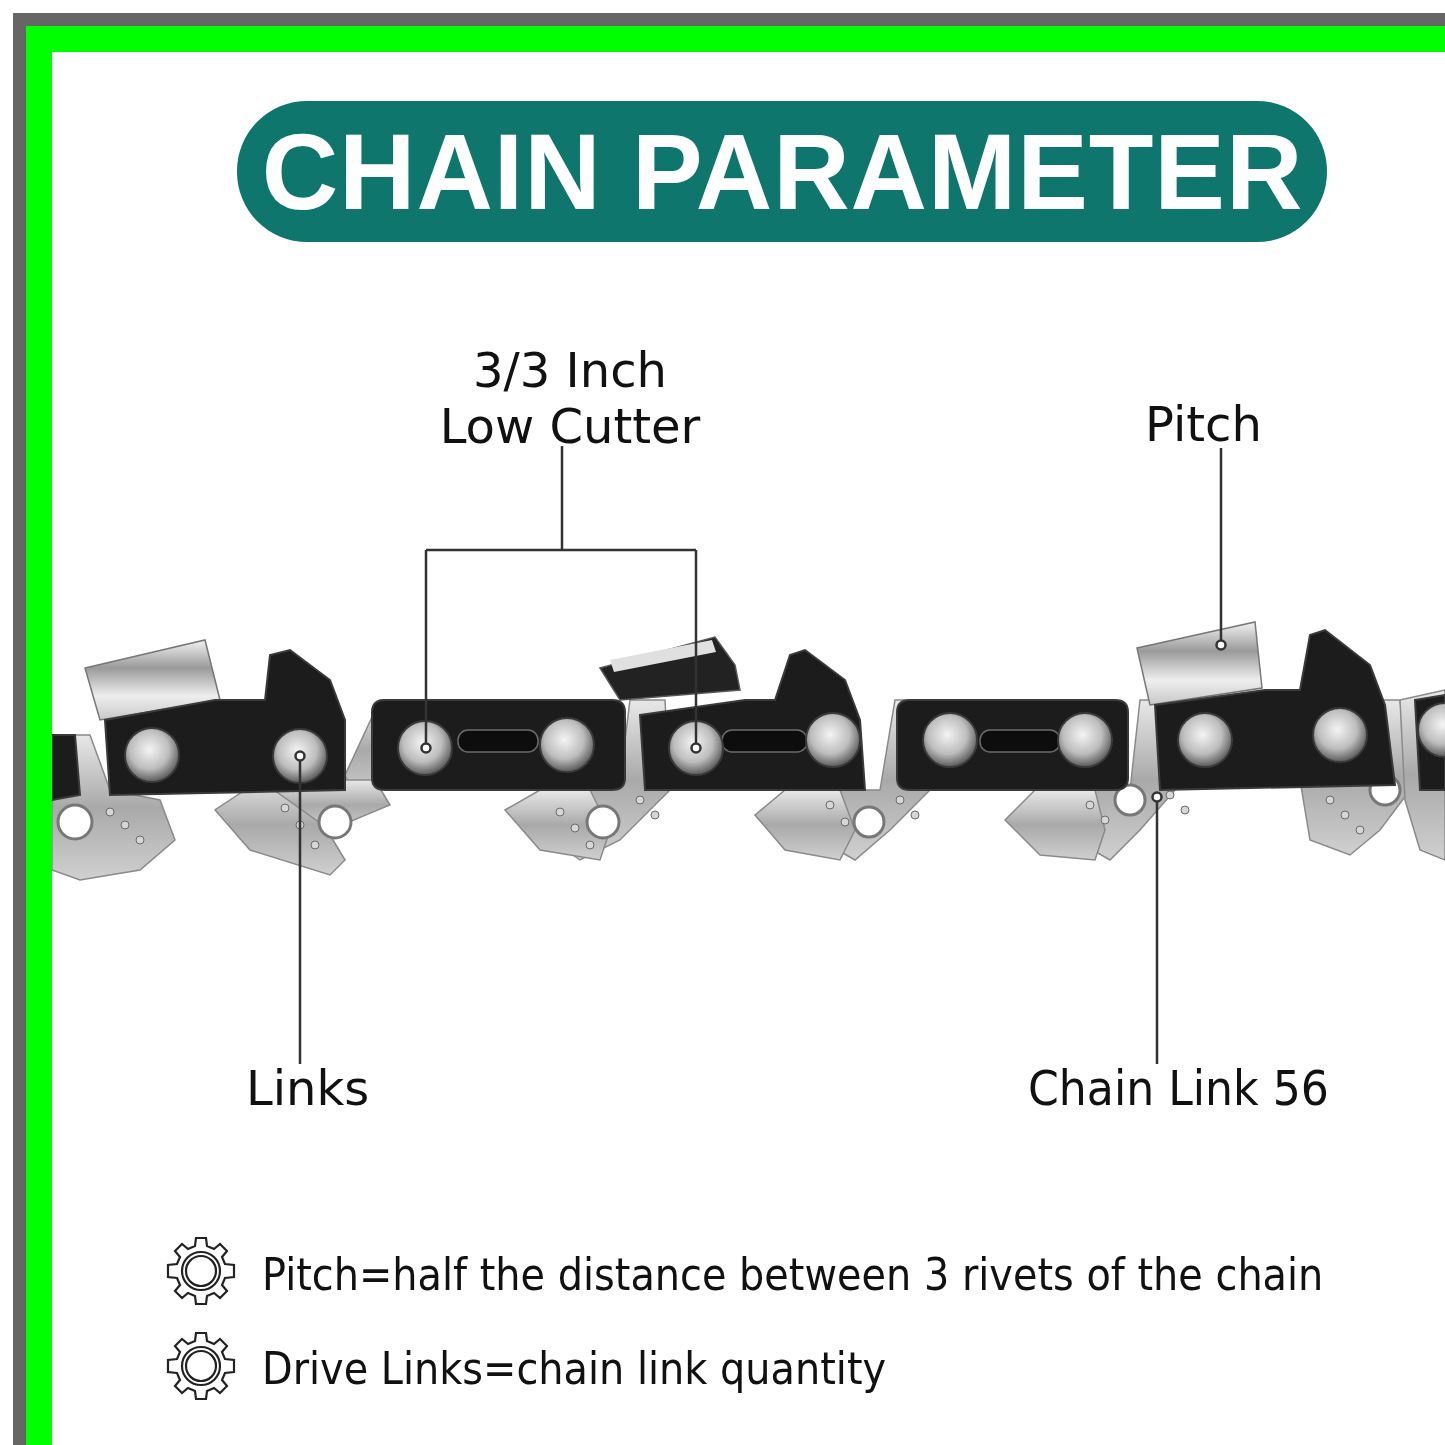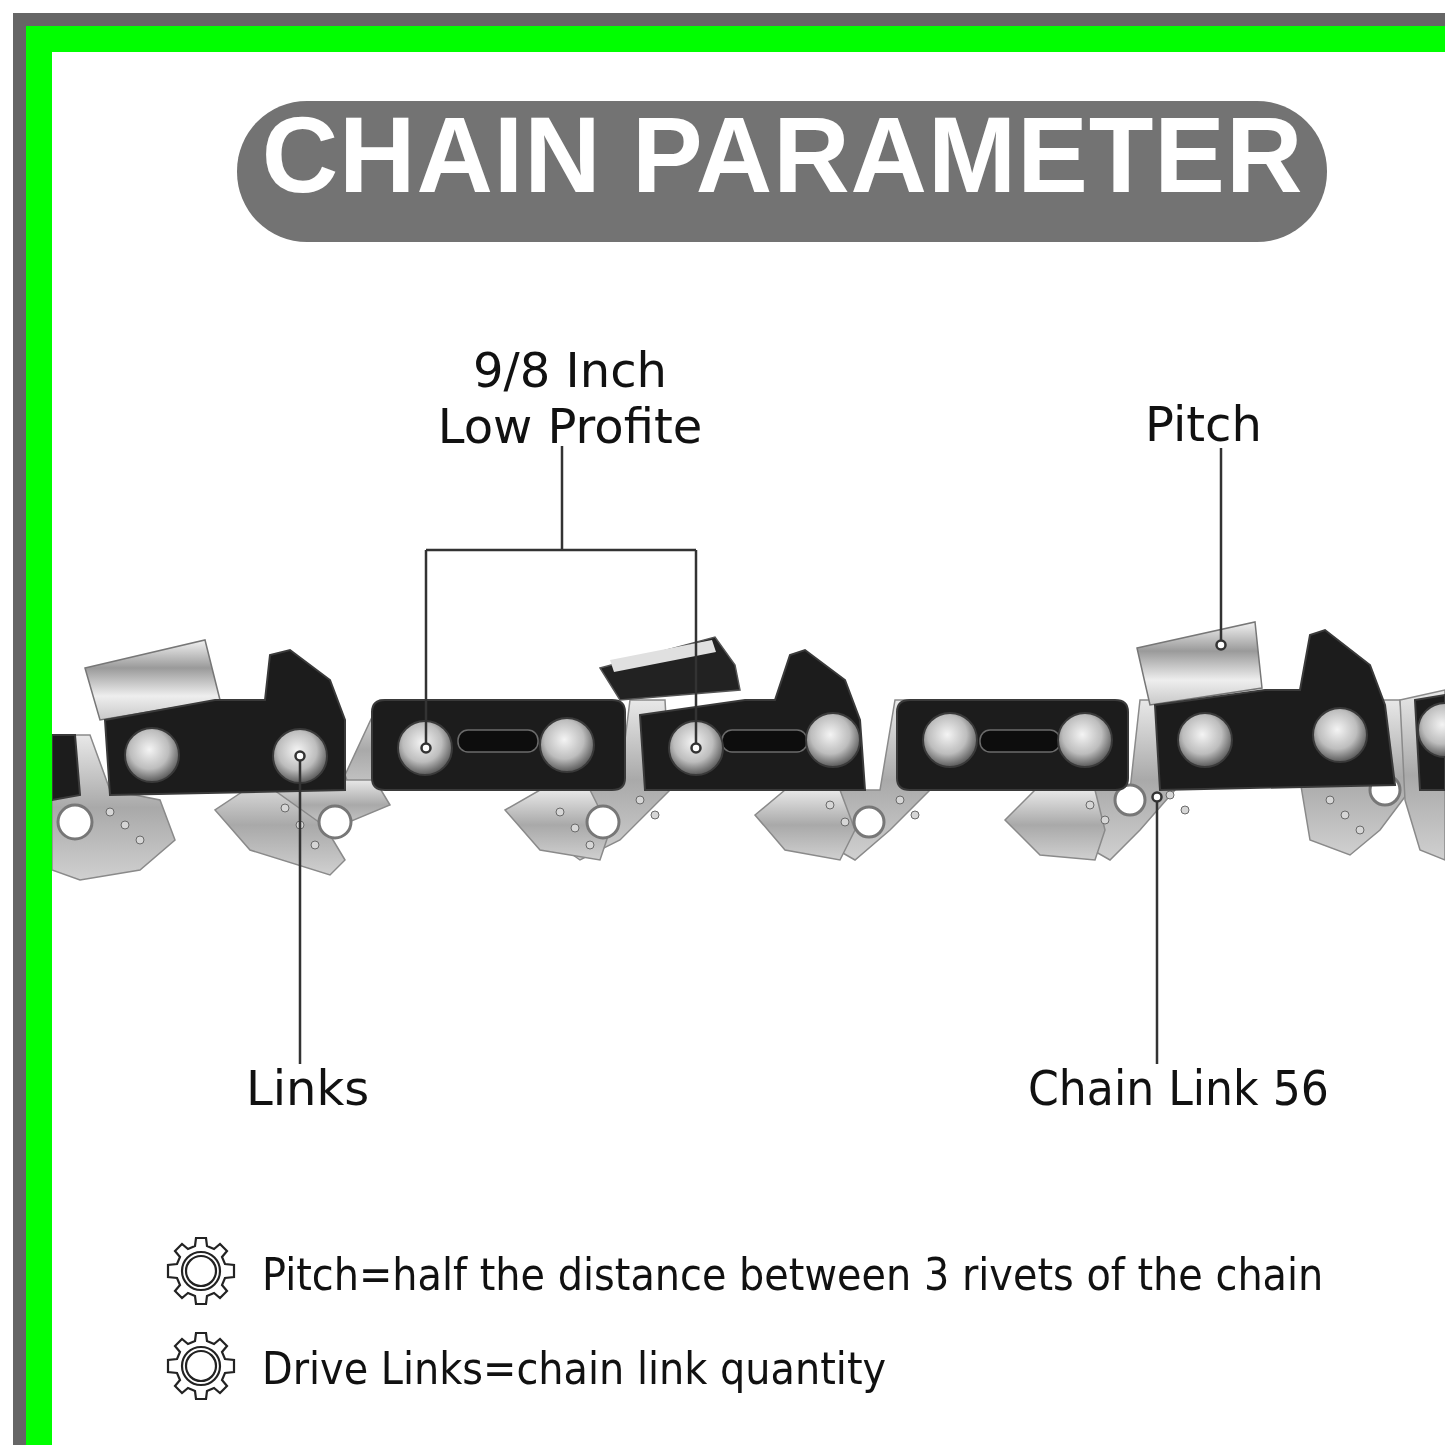--- a/index.html
+++ b/index.html
@@ -1,20 +1,20 @@
 <!DOCTYPE html>
 <html><head>
 <meta charset="utf-8">
 <style>
   html, body { margin: 0; padding: 0; background: #ffffff; }
   body { width: 1445px; height: 1445px; position: relative; overflow: hidden; font-family: "DejaVu Sans", sans-serif; }
   .frame-gray { position: absolute; left: 13px; top: 13px; width: 1440px; height: 1440px; background: #666666; }
   .frame-green { position: absolute; left: 26px; top: 26px; width: 1430px; height: 1430px; background: #00ff00; }
   .canvas { position: absolute; left: 52px; top: 52px; width: 1400px; height: 1400px; background: #ffffff; }
-  .title-pill { position: absolute; left: 237px; top: 101px; width: 1090px; height: 141px; background: #737373; border-radius: 70px; display: flex; justify-content: center; }
+  .title-pill { position: absolute; left: 237px; top: 101px; width: 1090px; height: 141px; background: #0f766e; border-radius: 70px; display: flex; align-items: center; justify-content: center; }
   .title-text { color: #ffffff; font-family: "Liberation Sans", sans-serif; font-weight: bold; font-size: 108px; letter-spacing: 1px; line-height: 1; transform: scaleX(0.98); white-space: nowrap; }
   .label { position: absolute; color: #111111; font-family: "DejaVu Sans", sans-serif; font-size: 48px; line-height: 1; white-space: nowrap; transform-origin: left top; }
   .label-center { text-align: center; }
   .diagram-svg { position: absolute; left: 0; top: 0; width: 1445px; height: 1445px; }
   .bullet { position: absolute; display: flex; align-items: center; }
   .bullet-text { font-family: "DejaVu Sans", sans-serif; font-size: 44px; color: #111111; white-space: nowrap; transform-origin: left center; }
   .gear { position: absolute; width: 74px; height: 74px; }
 </style>
 </head>
 <body>
@@ -161,22 +161,22 @@
   </g>
   <g fill="#ffffff" stroke="#333333" stroke-width="2.5">
     <circle cx="426" cy="748" r="4.5"></circle>
     <circle cx="696" cy="748" r="4.5"></circle>
     <circle cx="1221" cy="645" r="4.5"></circle>
     <circle cx="300" cy="756" r="4.5"></circle>
     <circle cx="1157" cy="797" r="4.5"></circle>
   </g>
 </svg>
 
-<div class="label label-center" style="left:420px; top:346px; width:300px;">9/8 Inch</div>
-<div class="label label-center" style="left:405px; top:402px; width:330px;">Low Profite</div>
+<div class="label label-center" style="left:420px; top:346px; width:300px;">3/3 Inch</div>
+<div class="label label-center" style="left:405px; top:402px; width:330px;">Low Cutter</div>
 <div class="label" style="left:1145px; top:400px;">Pitch</div>
 <div class="label" style="left:246px; top:1064px;">Links</div>
 <div class="label" style="left:1028px; top:1064px; transform:scaleX(0.92);">Chain Link 56</div>
 
 <svg class="gear" style="left:164px; top:1234px;" viewBox="0 0 74 74">
   <g fill="none" stroke="#222" stroke-width="2.2">
     <path d="M32,4 L42,4 L43,12 L50,15 L56,10 L63,17 L58,23 L61,30 L70,31 L70,43 L61,44 L58,51 L63,57 L56,64 L50,59 L43,62 L42,70 L32,70 L31,62 L24,59 L18,64 L11,57 L16,51 L13,44 L4,43 L4,31 L13,30 L16,23 L11,17 L18,10 L24,15 L31,12 Z"></path>
     <circle cx="37" cy="37" r="19"></circle>
     <circle cx="37" cy="37" r="15"></circle>
   </g>

